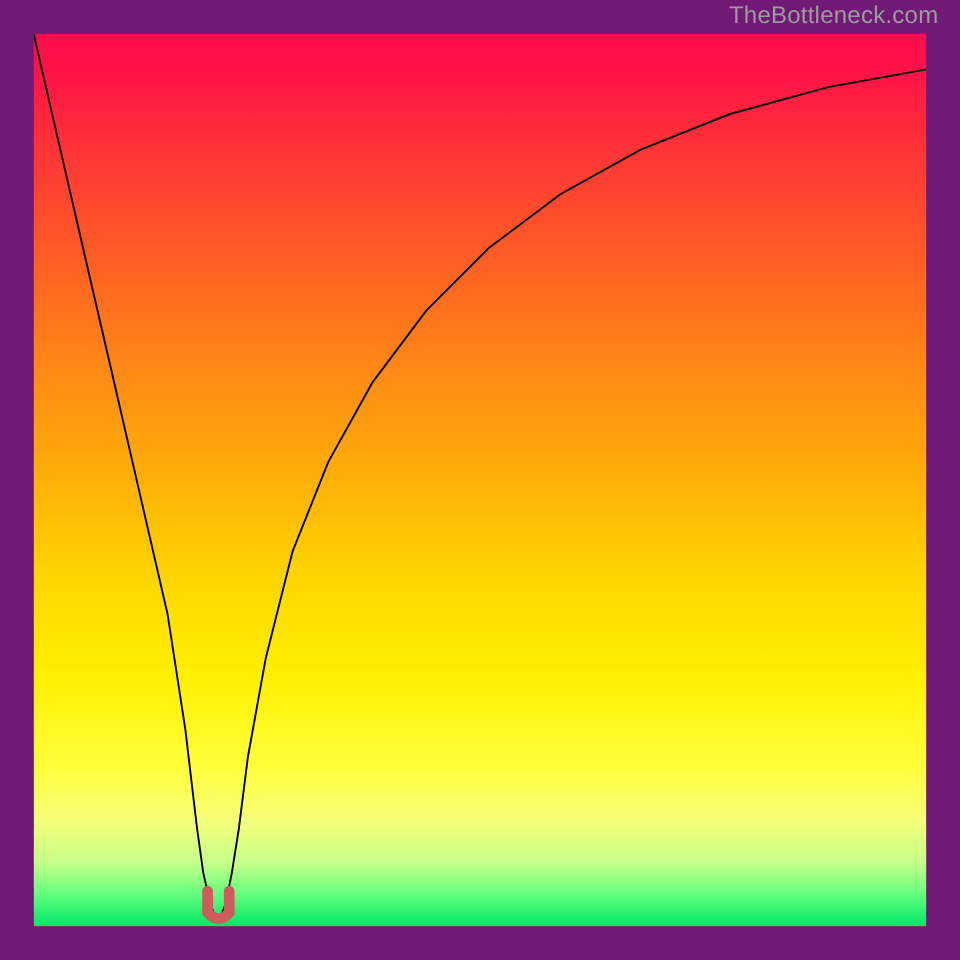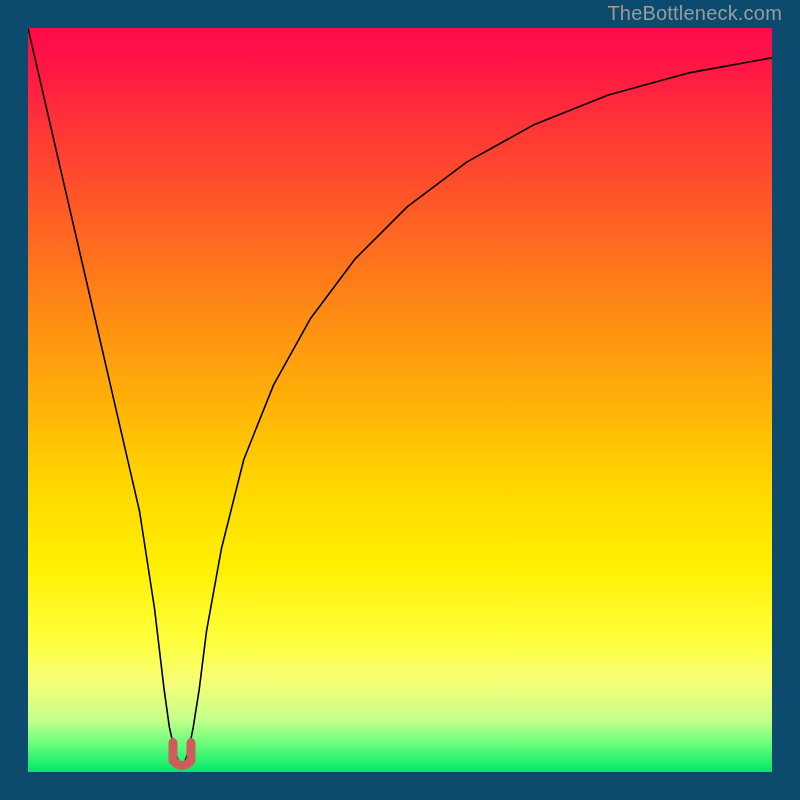--- a/index.html
+++ b/index.html
@@ -1,17 +1,17 @@
 <!DOCTYPE html>
 <html><head>
 <meta charset="utf-8">
 <style>
   * { margin:0; padding:0; box-sizing:border-box; }
   body { background:#000; width:800px; height:800px; overflow:hidden; position:relative; font-family:Arial,Helvetica,sans-serif; }
-  .outer { position:absolute; inset:0; background:#0c4a6e; }
+  .outer { position:absolute; inset:0; background:#701a75; }
   .plot { position:absolute; left:28px; top:28px; width:744px; height:744px; overflow:hidden; }
   .gradient { position:absolute; inset:0; background:linear-gradient(to bottom,
       #ff0a4d 0%,
       #ff1645 5%,
       #ff3b34 15%,
       #ff6422 27%,
       #ff8a14 38%,
       #ffb008 50%,
       #ffd300 60%,
       #fff000 72%,

